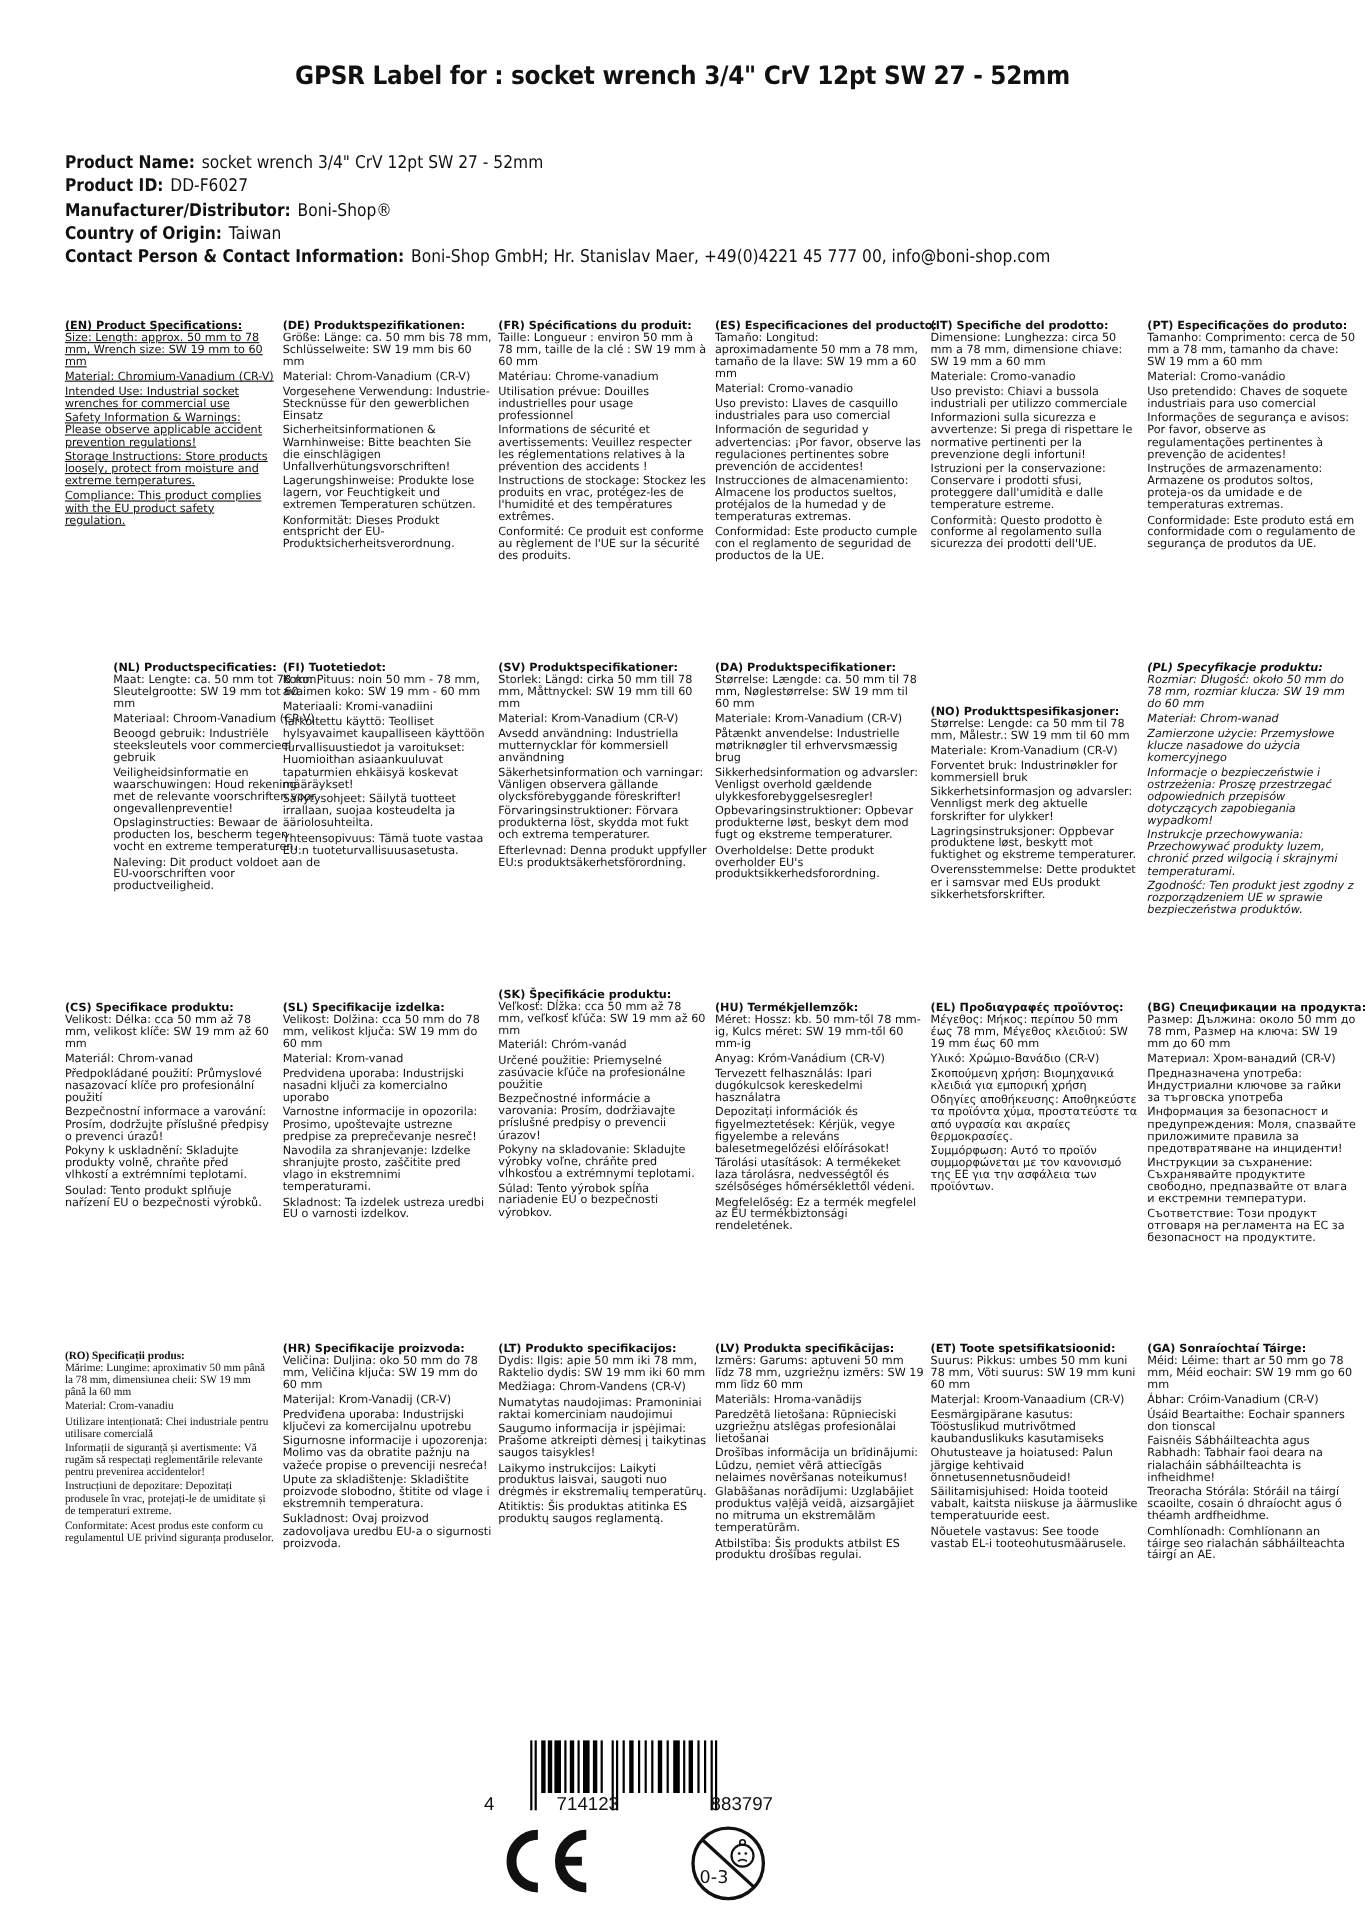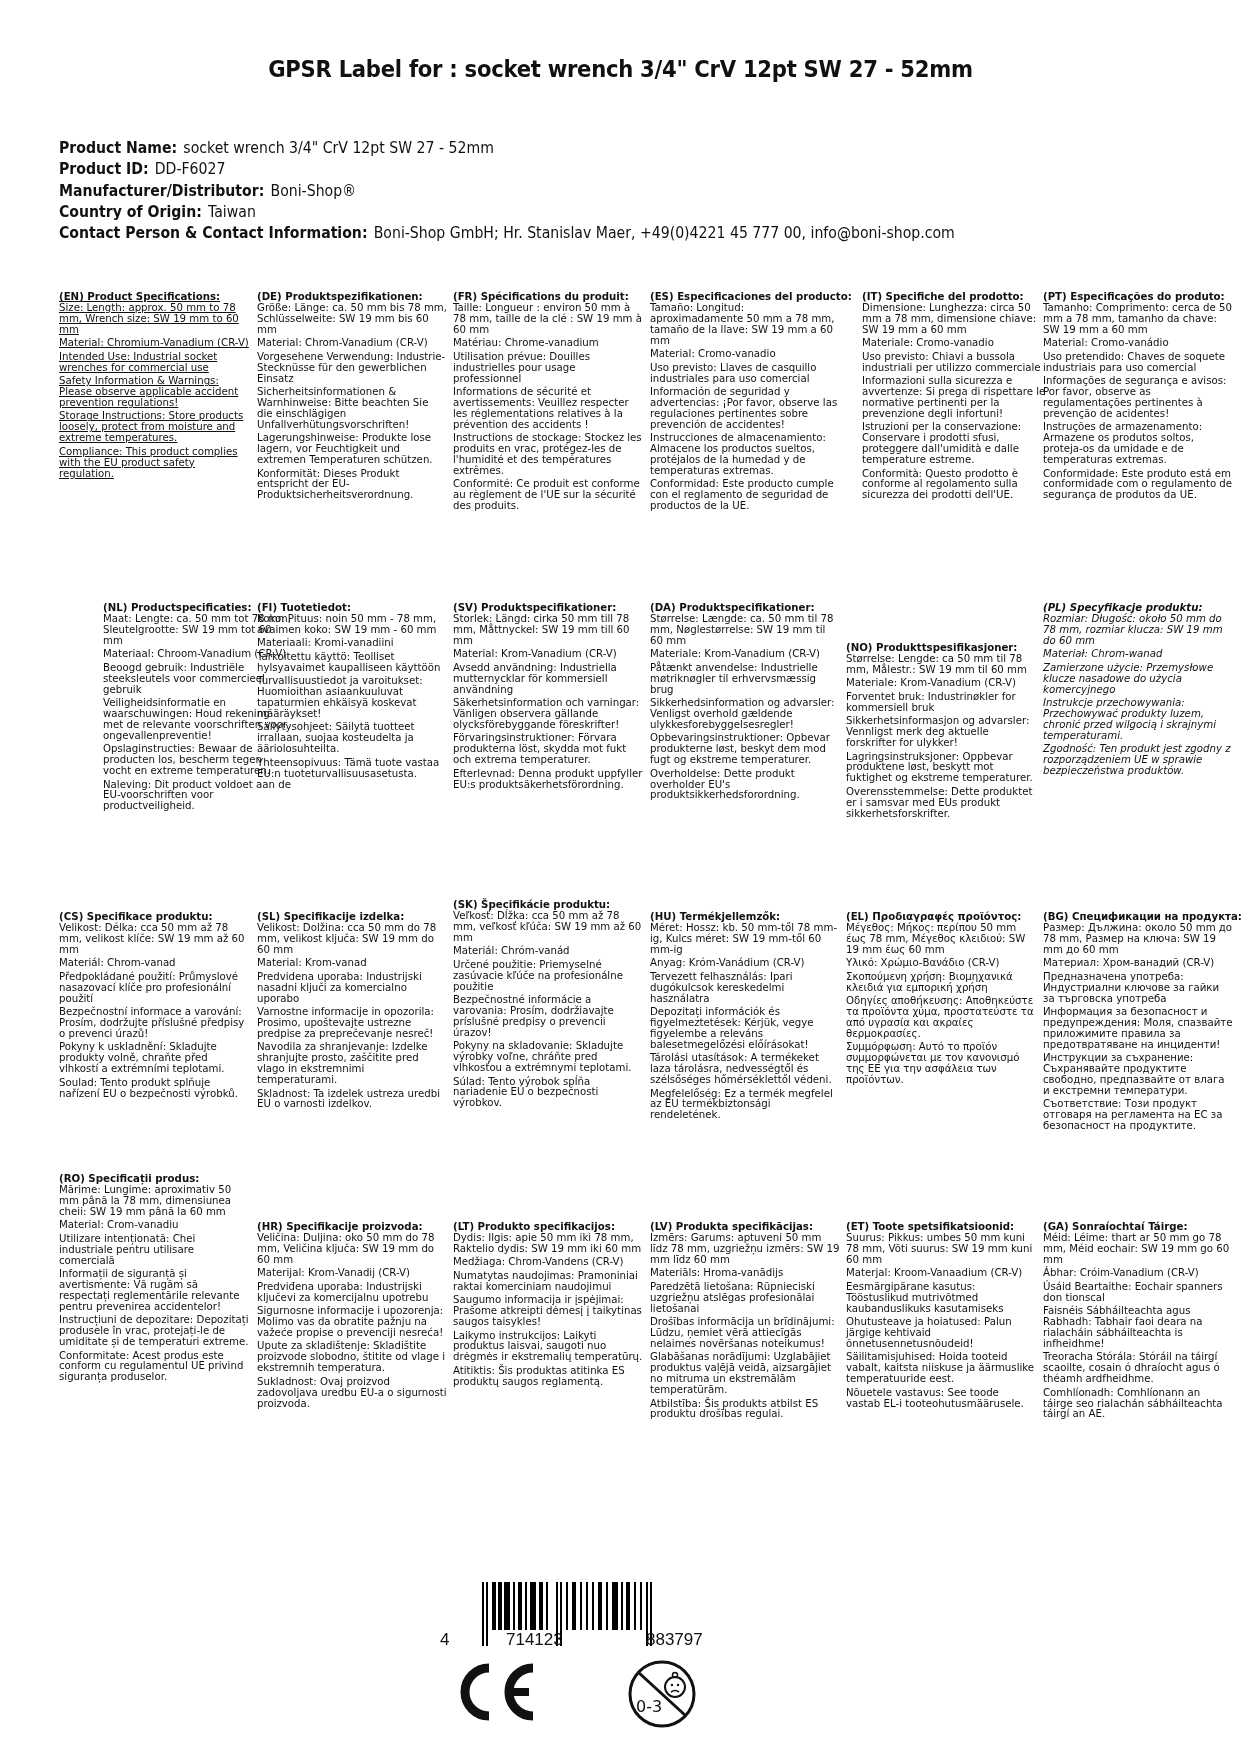--- a/index.html
+++ b/index.html
@@ -61,21 +61,21 @@
     </div>
     <div class="block" style="left: 591px; top: 0px;">
       <div class="hd">(ES) Especificaciones del producto:</div>
       <div class="p">Tamaño: Longitud: aproximadamente 50 mm a 78 mm, tamaño de la llave: SW 19 mm a 60 mm</div>
       <div class="p">Material: Cromo-vanadio</div>
       <div class="p">Uso previsto: Llaves de casquillo industriales para uso comercial</div>
       <div class="p">Información de seguridad y advertencias: ¡Por favor, observe las regulaciones pertinentes sobre prevención de accidentes!</div>
       <div class="p">Instrucciones de almacenamiento: Almacene los productos sueltos, protéjalos de la humedad y de temperaturas extremas.</div>
       <div class="p">Conformidad: Este producto cumple con el reglamento de seguridad de productos de la UE.</div>
     </div>
-    <div class="block" style="left: 787px; top: 0px; margin-left: 16px;">
+    <div class="block" style="left: 787px; top: 0px;">
       <div class="hd">(IT) Specifiche del prodotto:</div>
       <div class="p">Dimensione: Lunghezza: circa 50 mm a 78 mm, dimensione chiave: SW 19 mm a 60 mm</div>
       <div class="p">Materiale: Cromo-vanadio</div>
       <div class="p">Uso previsto: Chiavi a bussola industriali per utilizzo commerciale</div>
       <div class="p">Informazioni sulla sicurezza e avvertenze: Si prega di rispettare le normative pertinenti per la prevenzione degli infortuni!</div>
       <div class="p">Istruzioni per la conservazione: Conservare i prodotti sfusi, proteggere dall'umidità e dalle temperature estreme.</div>
       <div class="p">Conformità: Questo prodotto è conforme al regolamento sulla sicurezza dei prodotti dell'UE.</div>
     </div>
     <div class="block" style="left: 984px; top: 0px;">
       <div class="hd">(PT) Especificações do produto:</div>
@@ -129,20 +129,21 @@
       <div class="p">Forventet bruk: Industrinøkler for kommersiell bruk</div>
       <div class="p">Sikkerhetsinformasjon og advarsler: Vennligst merk deg aktuelle forskrifter for ulykker!</div>
       <div class="p">Lagringsinstruksjoner: Oppbevar produktene løst, beskytt mot fuktighet og ekstreme temperaturer.</div>
       <div class="p">Overensstemmelse: Dette produktet er i samsvar med EUs produkt sikkerhetsforskrifter.</div>
     </div>
     <div class="block" style="left: 984px; top: 311px; font-style: italic;">
       <div class="hd">(PL) Specyfikacje produktu:</div>
       <div class="p">Rozmiar: Długość: około 50 mm do 78 mm, rozmiar klucza: SW 19 mm do 60 mm</div>
       <div class="p">Materiał: Chrom-wanad</div>
       <div class="p">Zamierzone użycie: Przemysłowe klucze nasadowe do użycia komercyjnego</div>
+      <div class="p">Informacje o bezpieczeństwie i ostrzeżenia: Proszę przestrzegać odpowiednich przepisów dotyczących zapobiegania wypadkom!</div>
       <div class="p">Instrukcje przechowywania: Przechowywać produkty luzem, chronić przed wilgocią i skrajnymi temperaturami.</div>
       <div class="p">Zgodność: Ten produkt jest zgodny z rozporządzeniem UE w sprawie bezpieczeństwa produktów.</div>
     </div>
     <div class="block" style="left: 0px; top: 620px;">
       <div class="hd">(CS) Specifikace produktu:</div>
       <div class="p">Velikost: Délka: cca 50 mm až 78 mm, velikost klíče: SW 19 mm až 60 mm</div>
       <div class="p">Materiál: Chrom-vanad</div>
       <div class="p">Předpokládané použití: Průmyslové nasazovací klíče pro profesionální použití</div>
       <div class="p">Bezpečnostní informace a varování: Prosím, dodržujte příslušné předpisy o prevenci úrazů!</div>
       <div class="p">Pokyny k uskladnění: Skladujte produkty volně, chraňte před vlhkostí a extrémními teplotami.</div>
@@ -185,21 +186,21 @@
     </div>
     <div class="block" style="left: 984px; top: 620px;">
       <div class="hd">(BG) Спецификации на продукта:</div>
       <div class="p">Размер: Дължина: около 50 mm до 78 mm, Размер на ключа: SW 19 mm до 60 mm</div>
       <div class="p">Материал: Хром-ванадий (CR-V)</div>
       <div class="p">Предназначена употреба: Индустриални ключове за гайки за търговска употреба</div>
       <div class="p">Информация за безопасност и предупреждения: Моля, спазвайте приложимите правила за предотвратяване на инциденти!</div>
       <div class="p">Инструкции за съхранение: Съхранявайте продуктите свободно, предпазвайте от влага и екстремни температури.</div>
       <div class="p">Съответствие: Този продукт отговаря на регламента на ЕС за безопасност на продуктите.</div>
     </div>
-    <div class="block" style="left: 0px; top: 882px;">
+    <div class="block" style="left: 0px; top: 936px; font-family: Liberation Serif, serif;">
       <div class="hd">(RO) Specificații produs:</div>
       <div class="p">Mărime: Lungime: aproximativ 50 mm până la 78 mm, dimensiunea cheii: SW 19 mm până la 60 mm</div>
       <div class="p">Material: Crom-vanadiu</div>
       <div class="p">Utilizare intenționată: Chei industriale pentru utilisare comercială</div>
       <div class="p">Informații de siguranță și avertismente: Vă rugăm să respectați reglementările relevante pentru prevenirea accidentelor!</div>
       <div class="p">Instrucțiuni de depozitare: Depozitați produsele în vrac, protejați-le de umiditate și de temperaturi extreme.</div>
       <div class="p">Conformitate: Acest produs este conform cu regulamentul UE privind siguranța produselor.</div>
     </div>
     <div class="block" style="left: 198px; top: 930px;">
       <div class="hd">(HR) Specifikacije proizvoda:</div>

